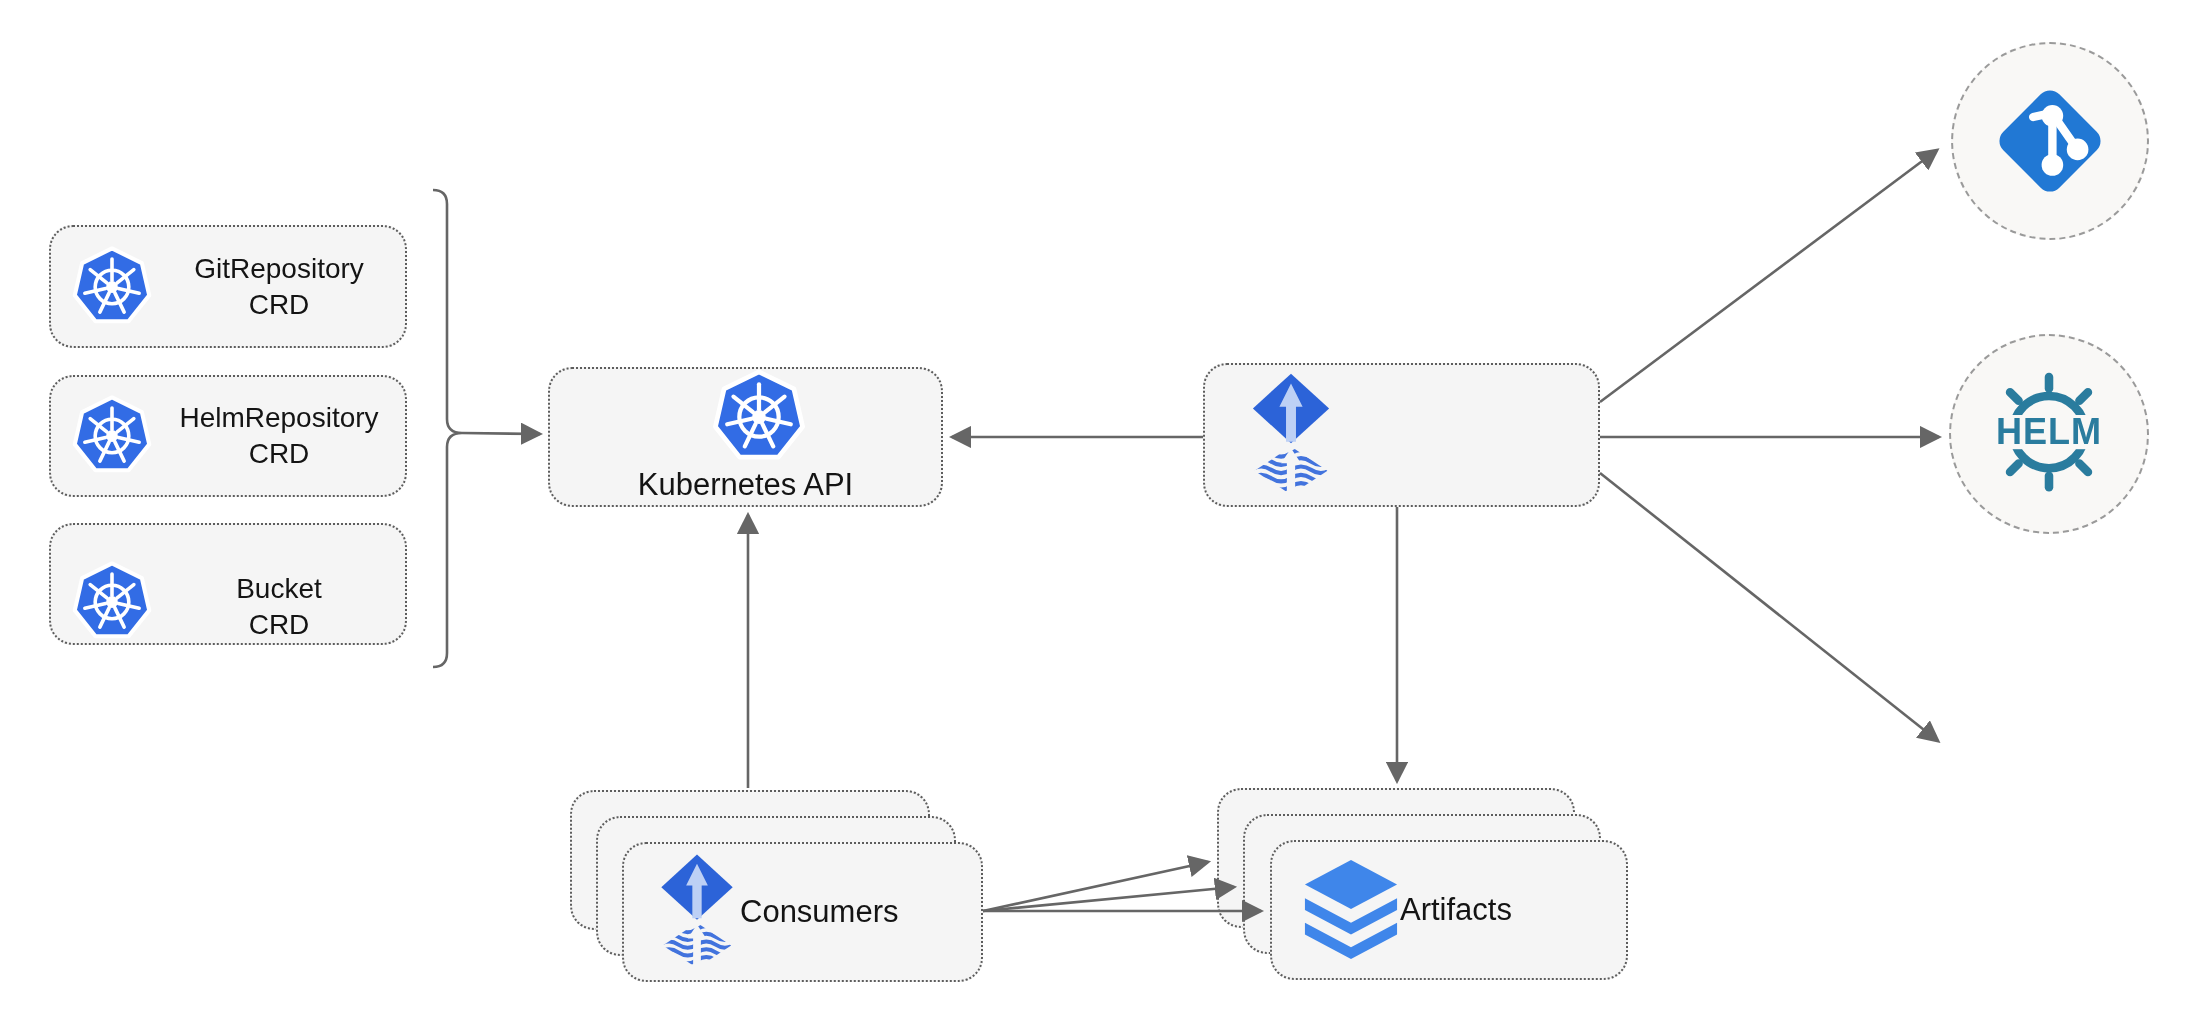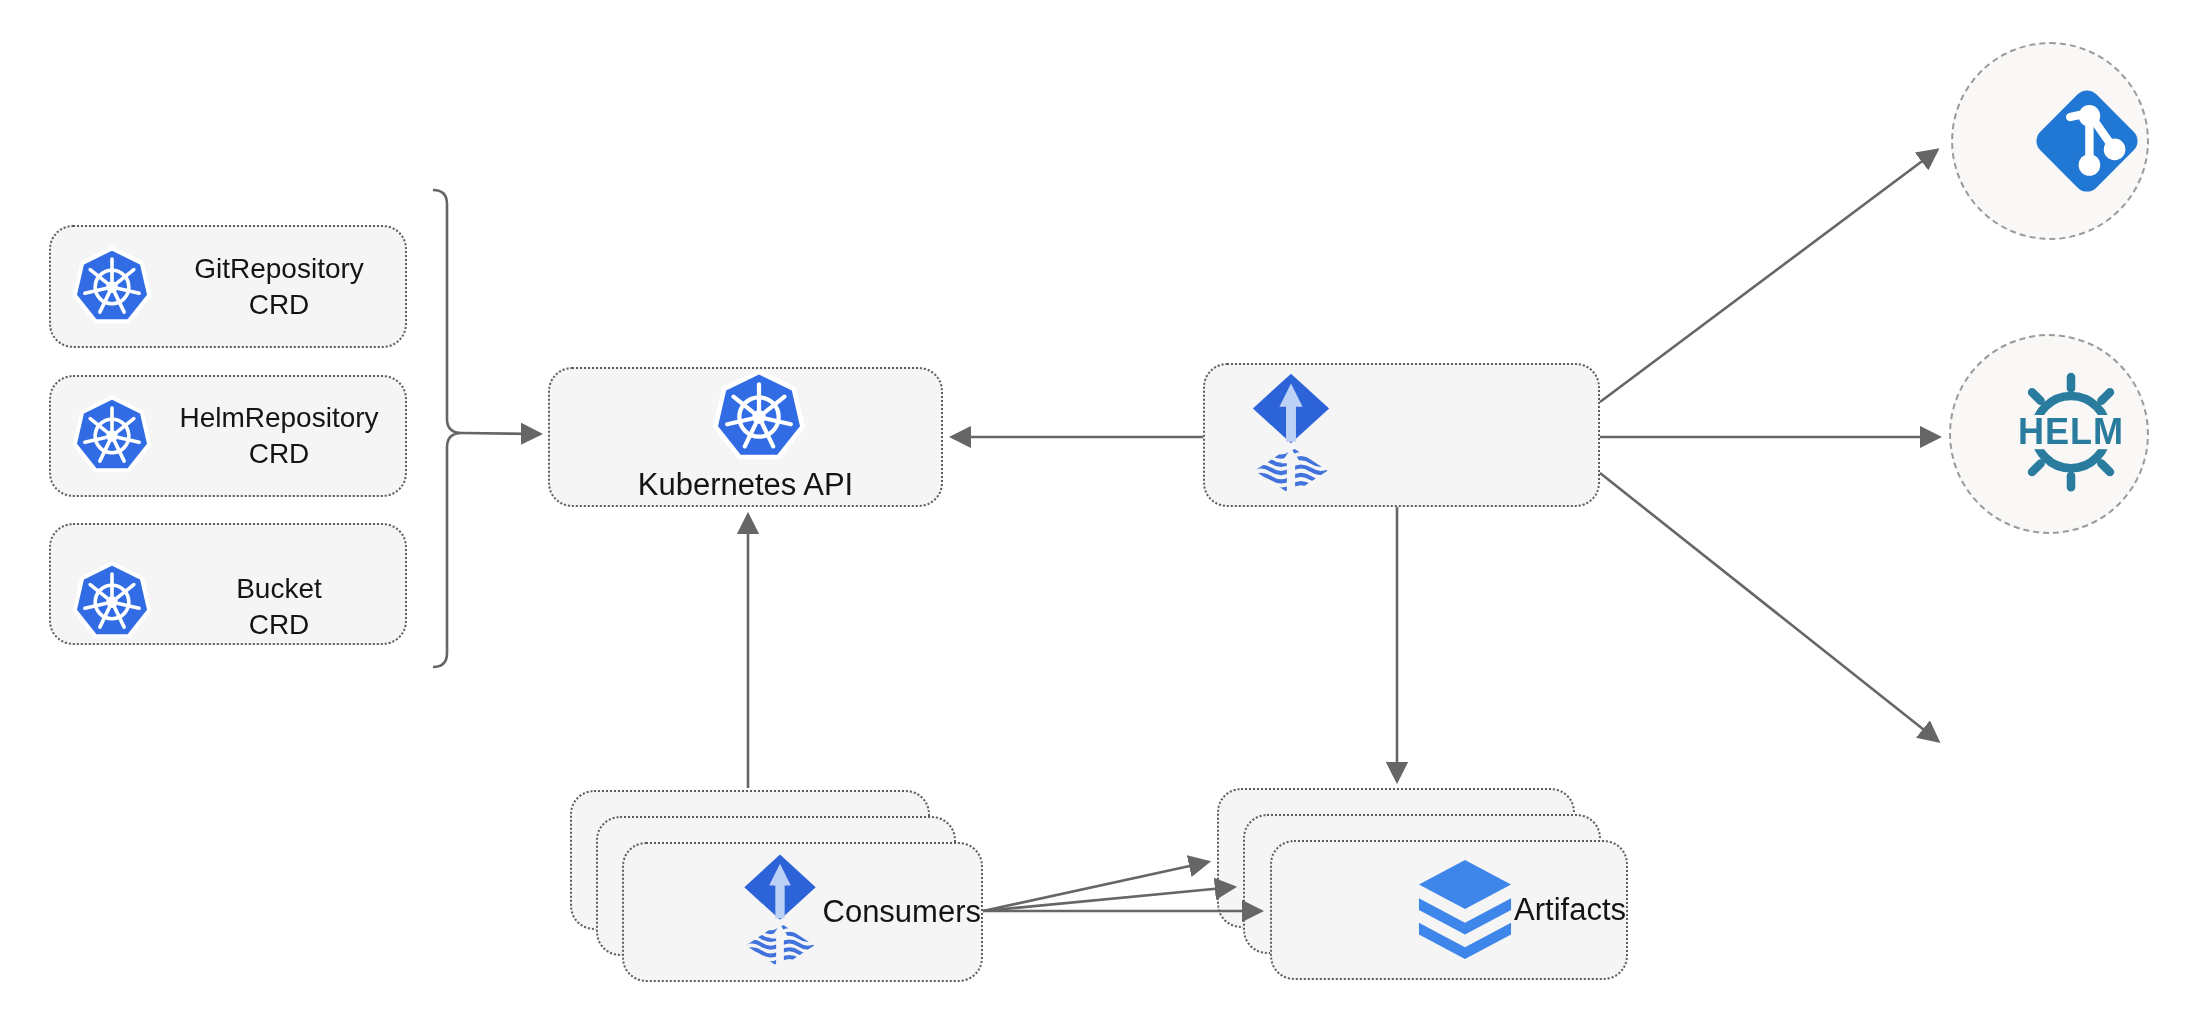--- a/index.html
+++ b/index.html
@@ -17,26 +17,26 @@
   .node .label{
     flex:1 1 auto;text-align:center;line-height:1.28;
     white-space:nowrap;
   }
   .crd .label{font-size:28px;}
   .big-label{font-size:31px;}
   .stack-box{
     position:absolute;box-sizing:border-box;background:var(--node-fill,#f5f5f5);
     border:2.5px dotted #5d5d5d;border-radius:24px;
   }
-  .stack-front{display:flex;align-items:center;justify-content:flex-end;}
+  .stack-front{display:flex;align-items:center;}
   .endpoint-circle{
     position:absolute;box-sizing:border-box;border-radius:50%;
     background:var(--circle-fill,#f9f8f6);
     border:2.5px dashed #9a9a9a;
-    display:flex;align-items:center;justify-content:flex-end;
+    display:flex;align-items:center;justify-content:center;
   }
   svg{display:block;}
   #connectors{position:absolute;left:0;top:0;pointer-events:none;}
 </style>
 </head>
 <body>
 
 <div id="stage">
 
   <div class="node crd" style="left:49px;top:225px;width:358px;height:123px;">

